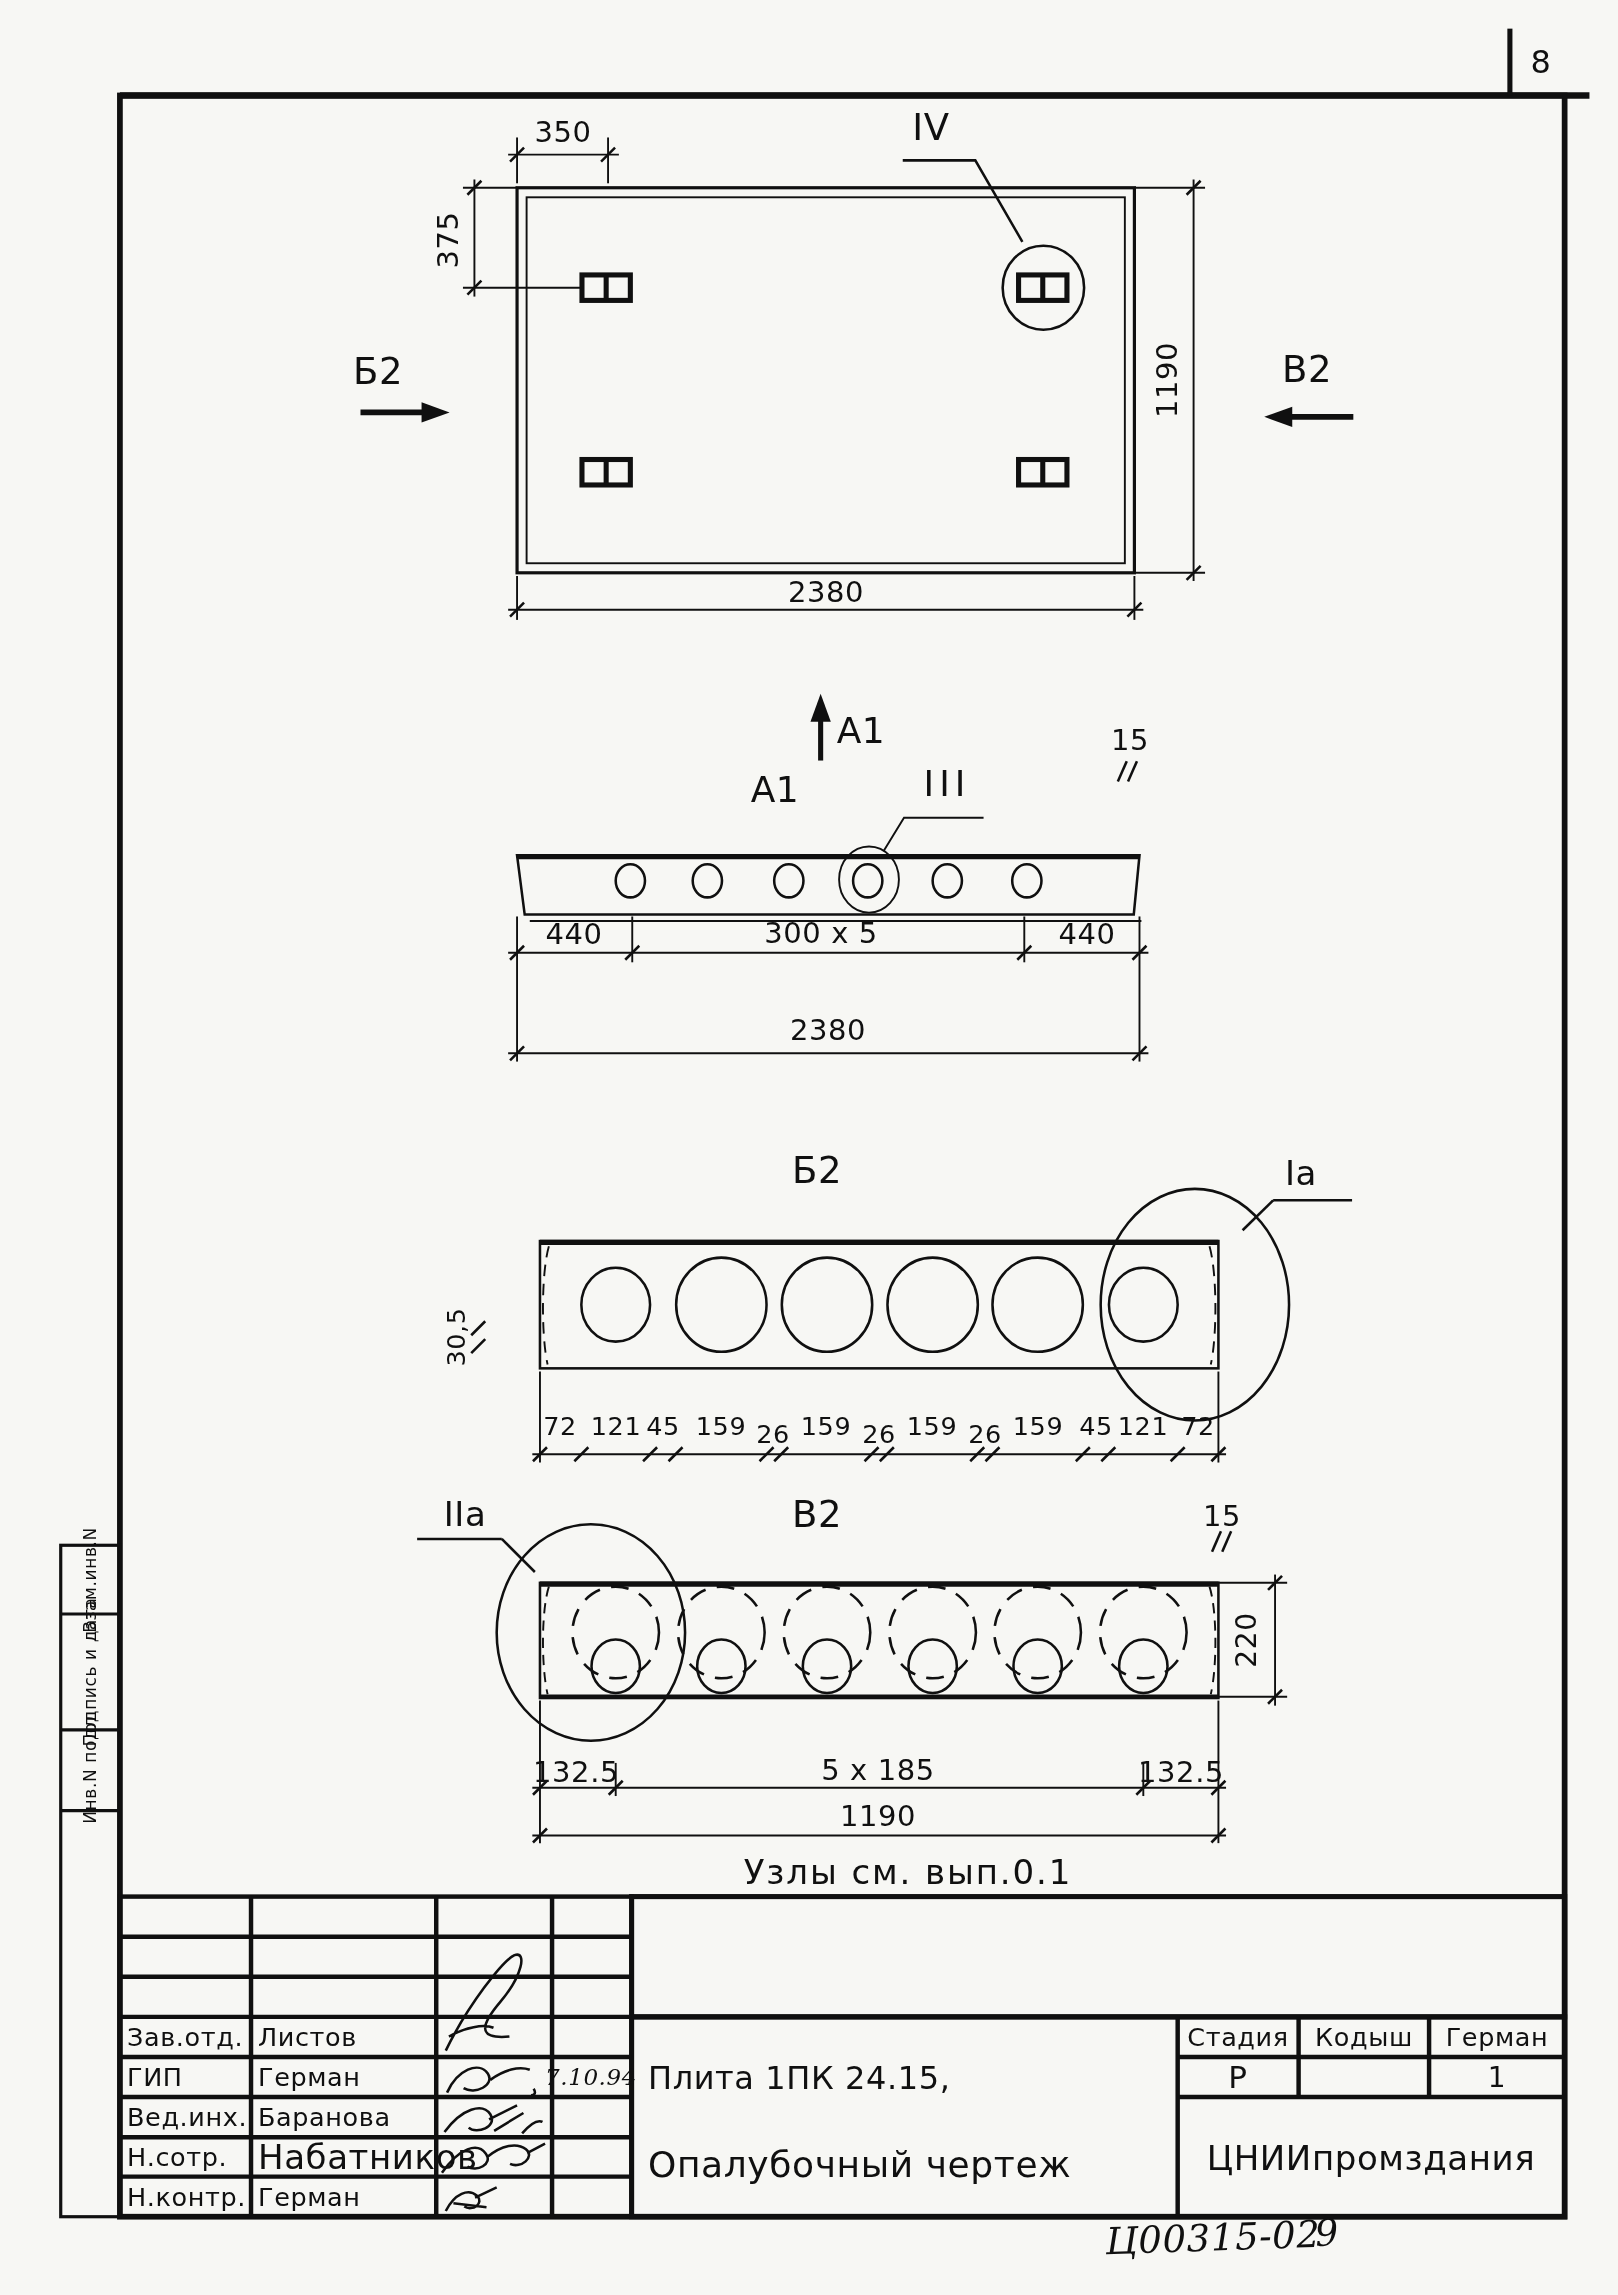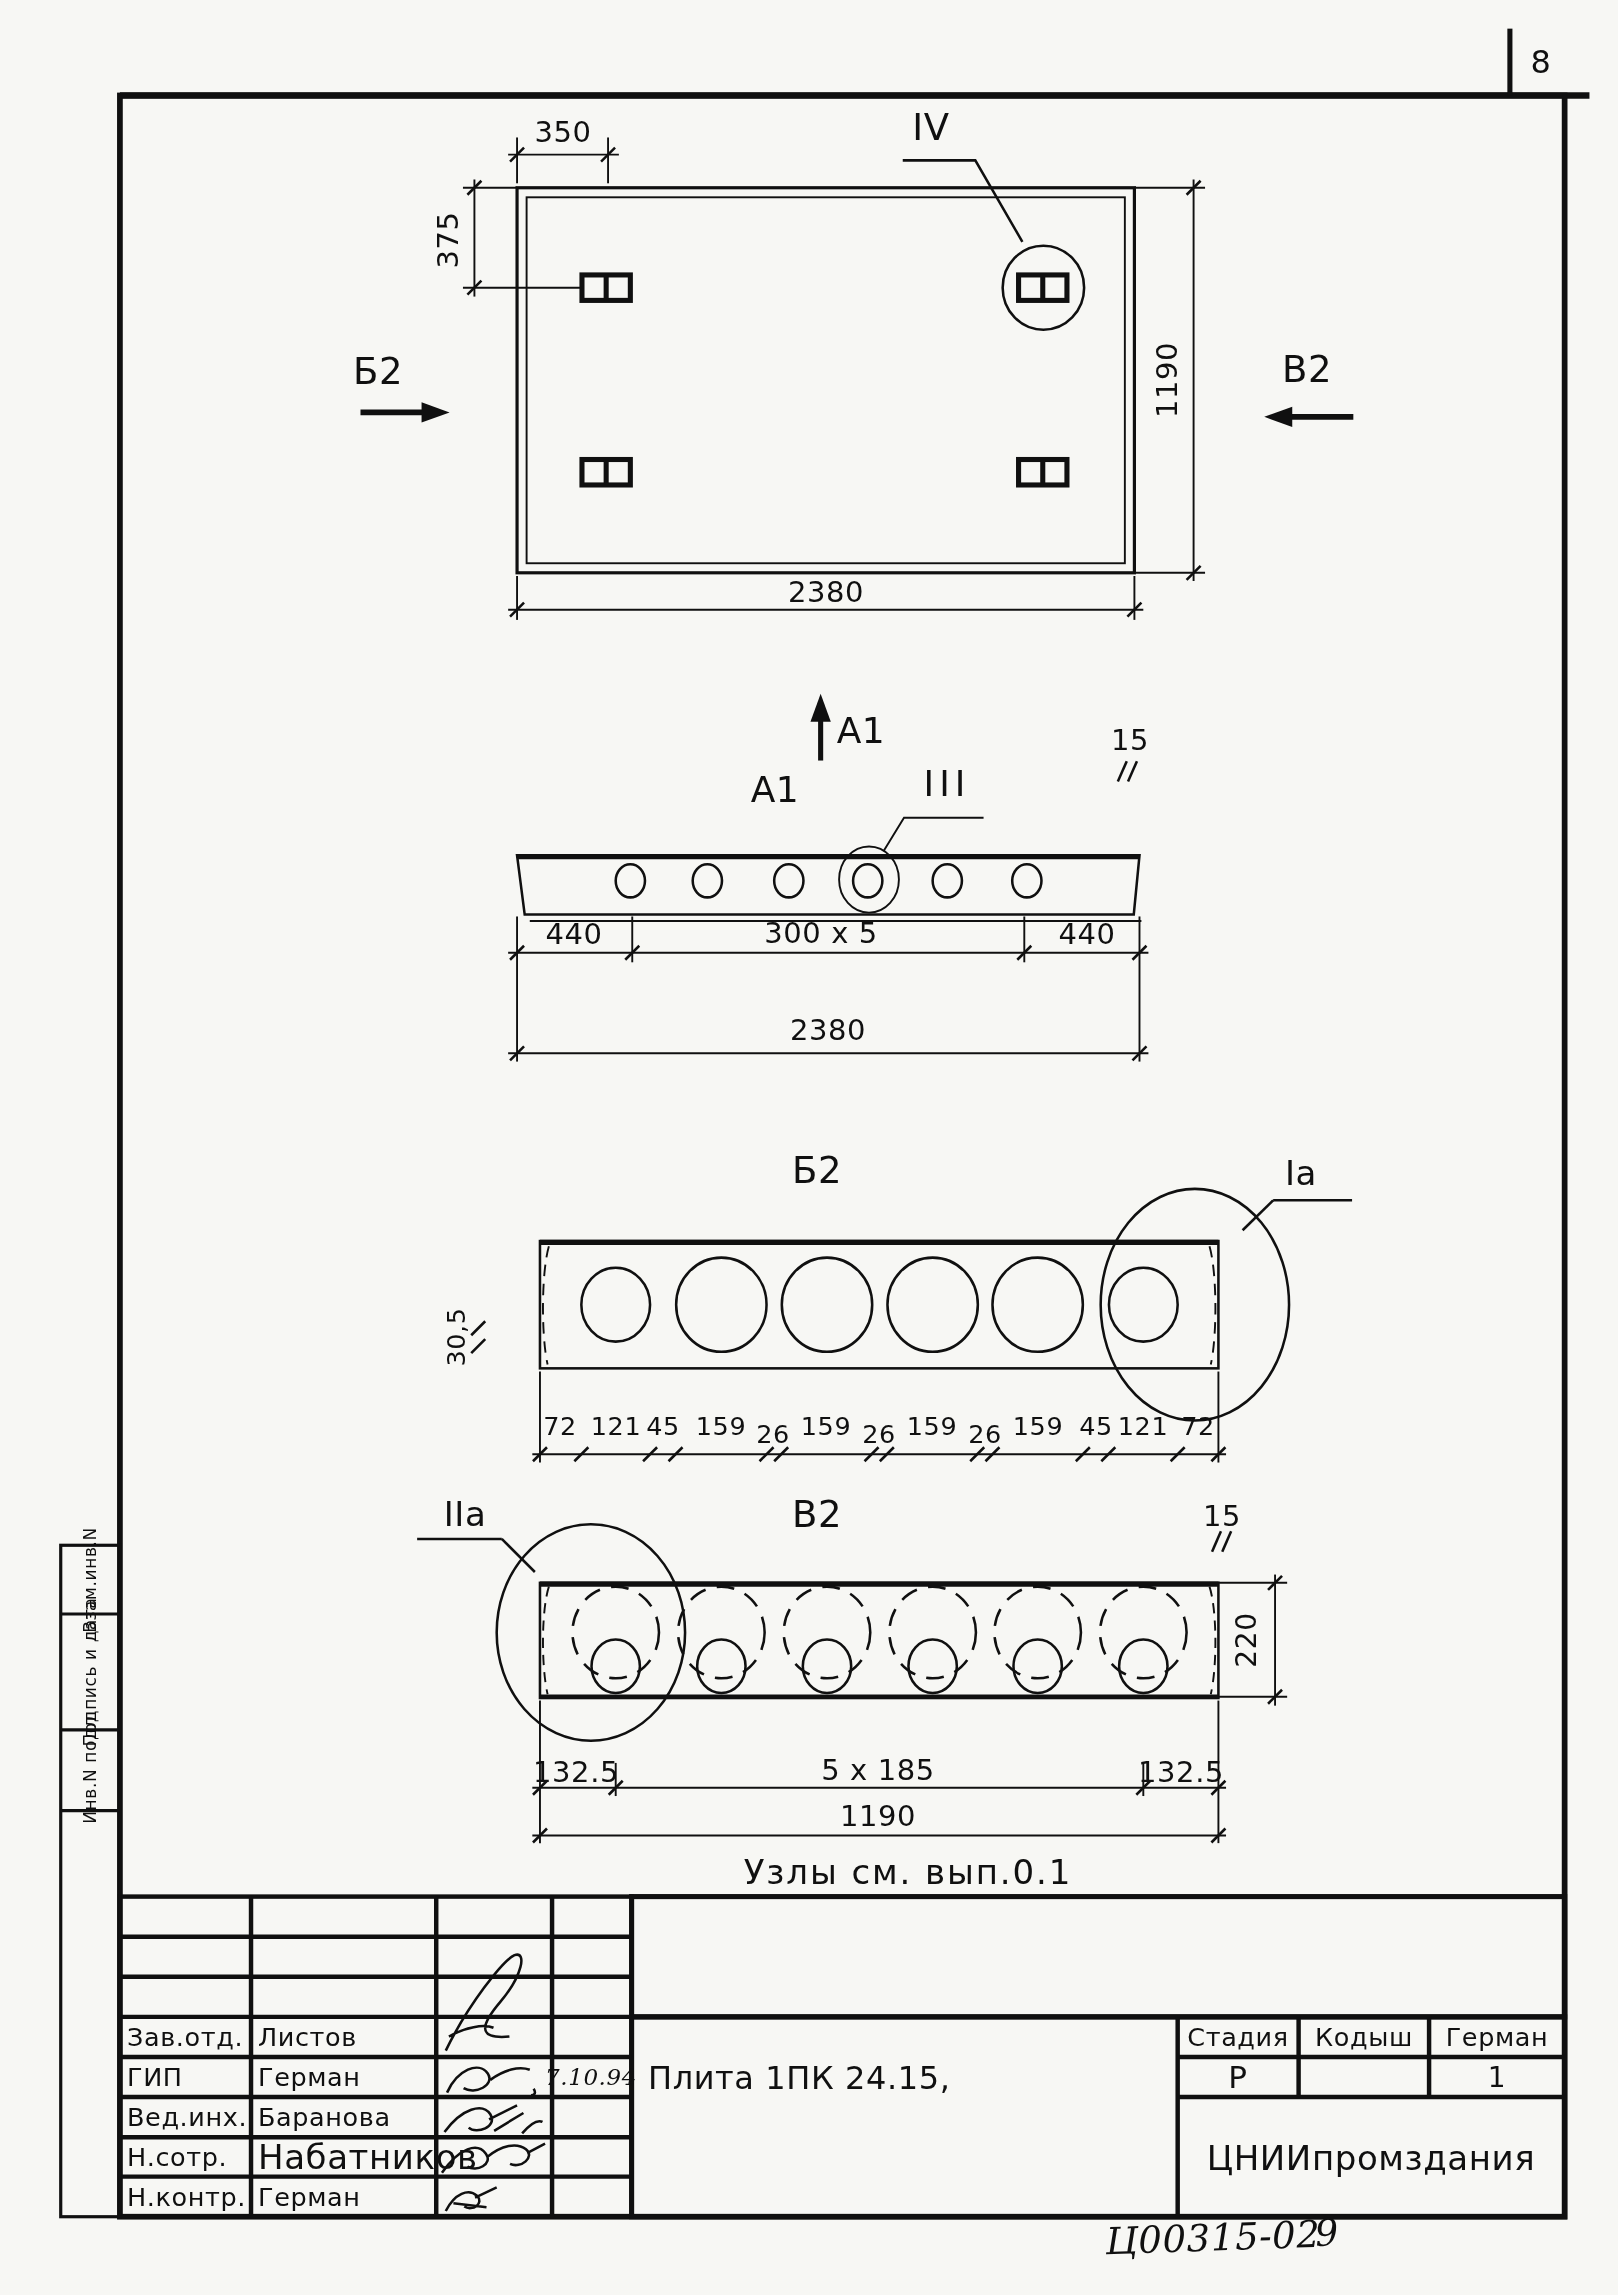--- a/index.html
+++ b/index.html
@@ -309,20 +309,21 @@
 <div class="lbl" style="left:1222px;top:1516px;font-size:29px">15</div>
 <div class="lbl rot" style="left:1246px;top:1640px;font-size:28px">220</div>
 <div class="lbl" style="left:576px;top:1772px;font-size:29px">132.5</div>
 <div class="lbl" style="left:878px;top:1770px;font-size:29px">5 x 185</div>
 <div class="lbl" style="left:1181px;top:1772px;font-size:29px">132.5</div>
 <div class="lbl" style="left:878px;top:1816px;font-size:29px">1190</div>
 
 <div class="lbl" style="left:908px;top:1872px;font-size:34px;letter-spacing:1.9px">Узлы см. вып.0.1</div>
 
 <div class="lbl leftalign" style="left:648px;top:2078px;font-size:32px">Плита 1ПК 24.15,</div>
+<div class="lbl leftalign" style="left:648px;top:2164px;font-size:36px">Опалубочный чертеж</div>
 <div class="lbl" style="left:1238px;top:2037px;font-size:25.5px">Стадия</div>
 <div class="lbl" style="left:1364px;top:2037px;font-size:25.5px">Кодыш</div>
 <div class="lbl" style="left:1497px;top:2037px;font-size:25.5px">Герман</div>
 <div class="lbl" style="left:1238px;top:2077px;font-size:31px">Р</div>
 <div class="lbl" style="left:1364px;top:2077px;font-size:28px"></div>
 <div class="lbl" style="left:1497px;top:2077px;font-size:28px">1</div>
 <div class="lbl" style="left:1371px;top:2158px;font-size:34px">ЦНИИпромздания</div>
 
 <div class="lbl leftalign" style="left:127px;top:2037px;font-size:25.5px">Зав.отд.</div>
 <div class="lbl leftalign" style="left:258px;top:2037px;font-size:25.5px">Листов</div>

